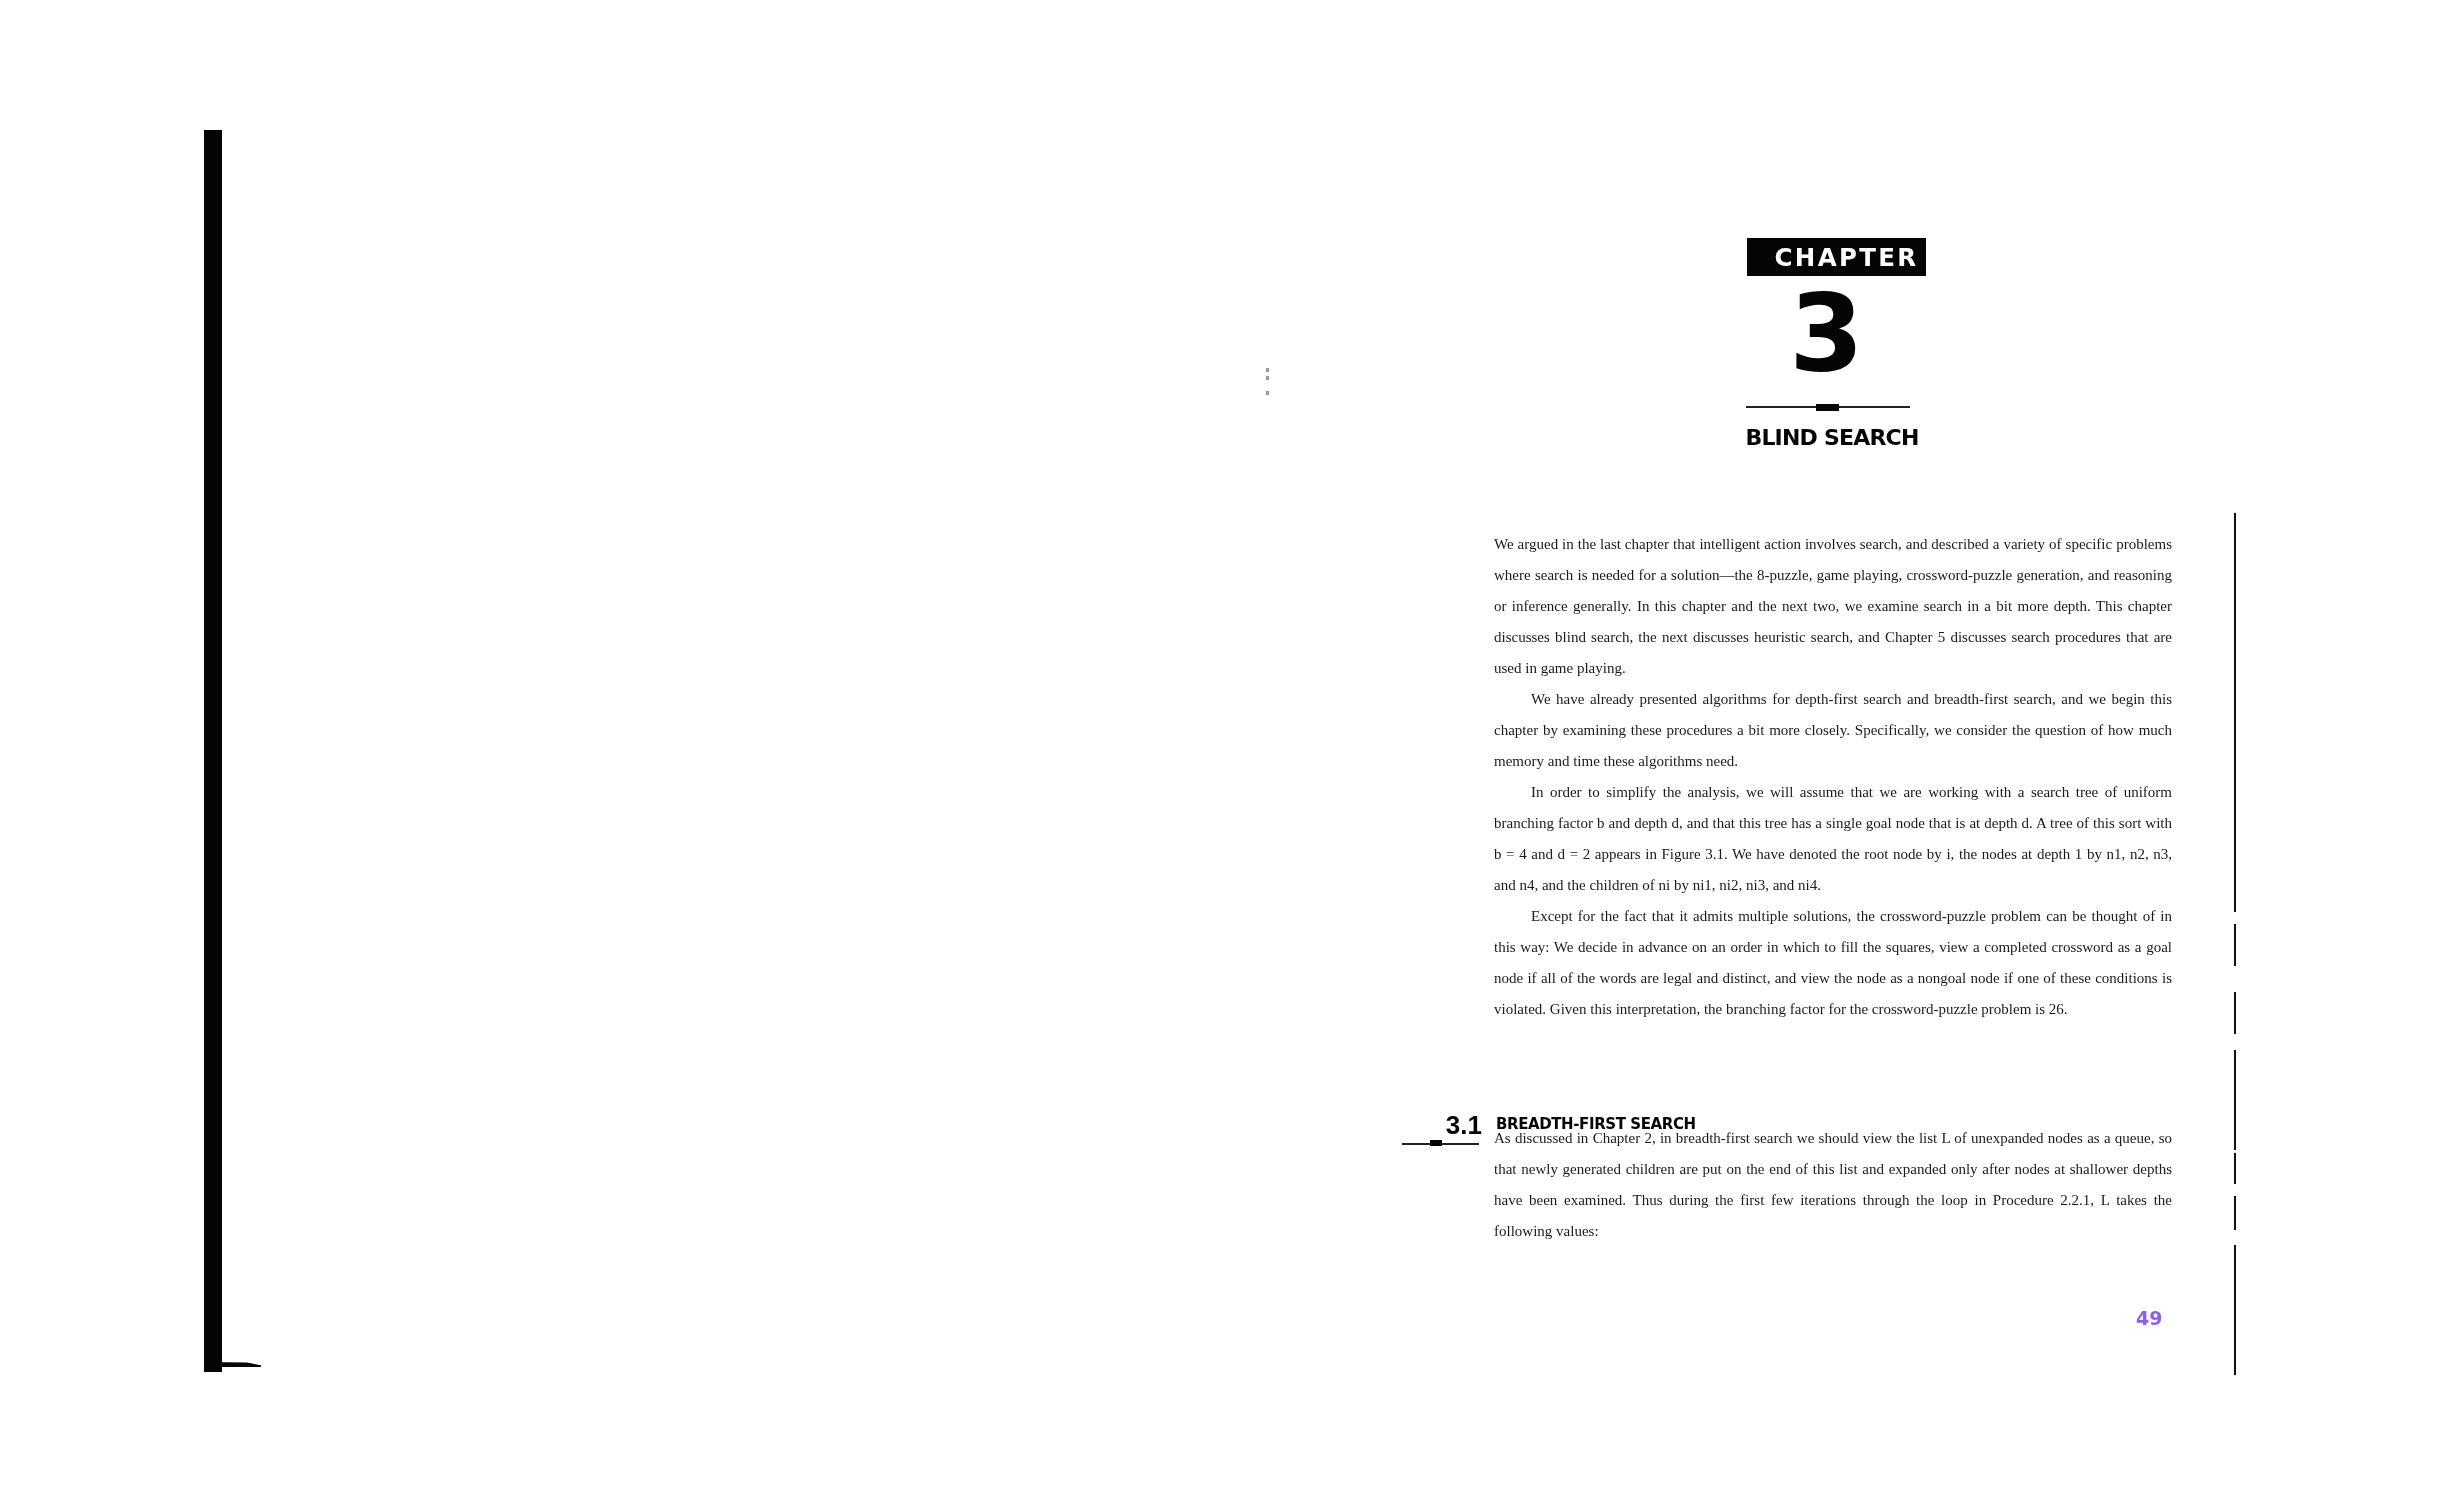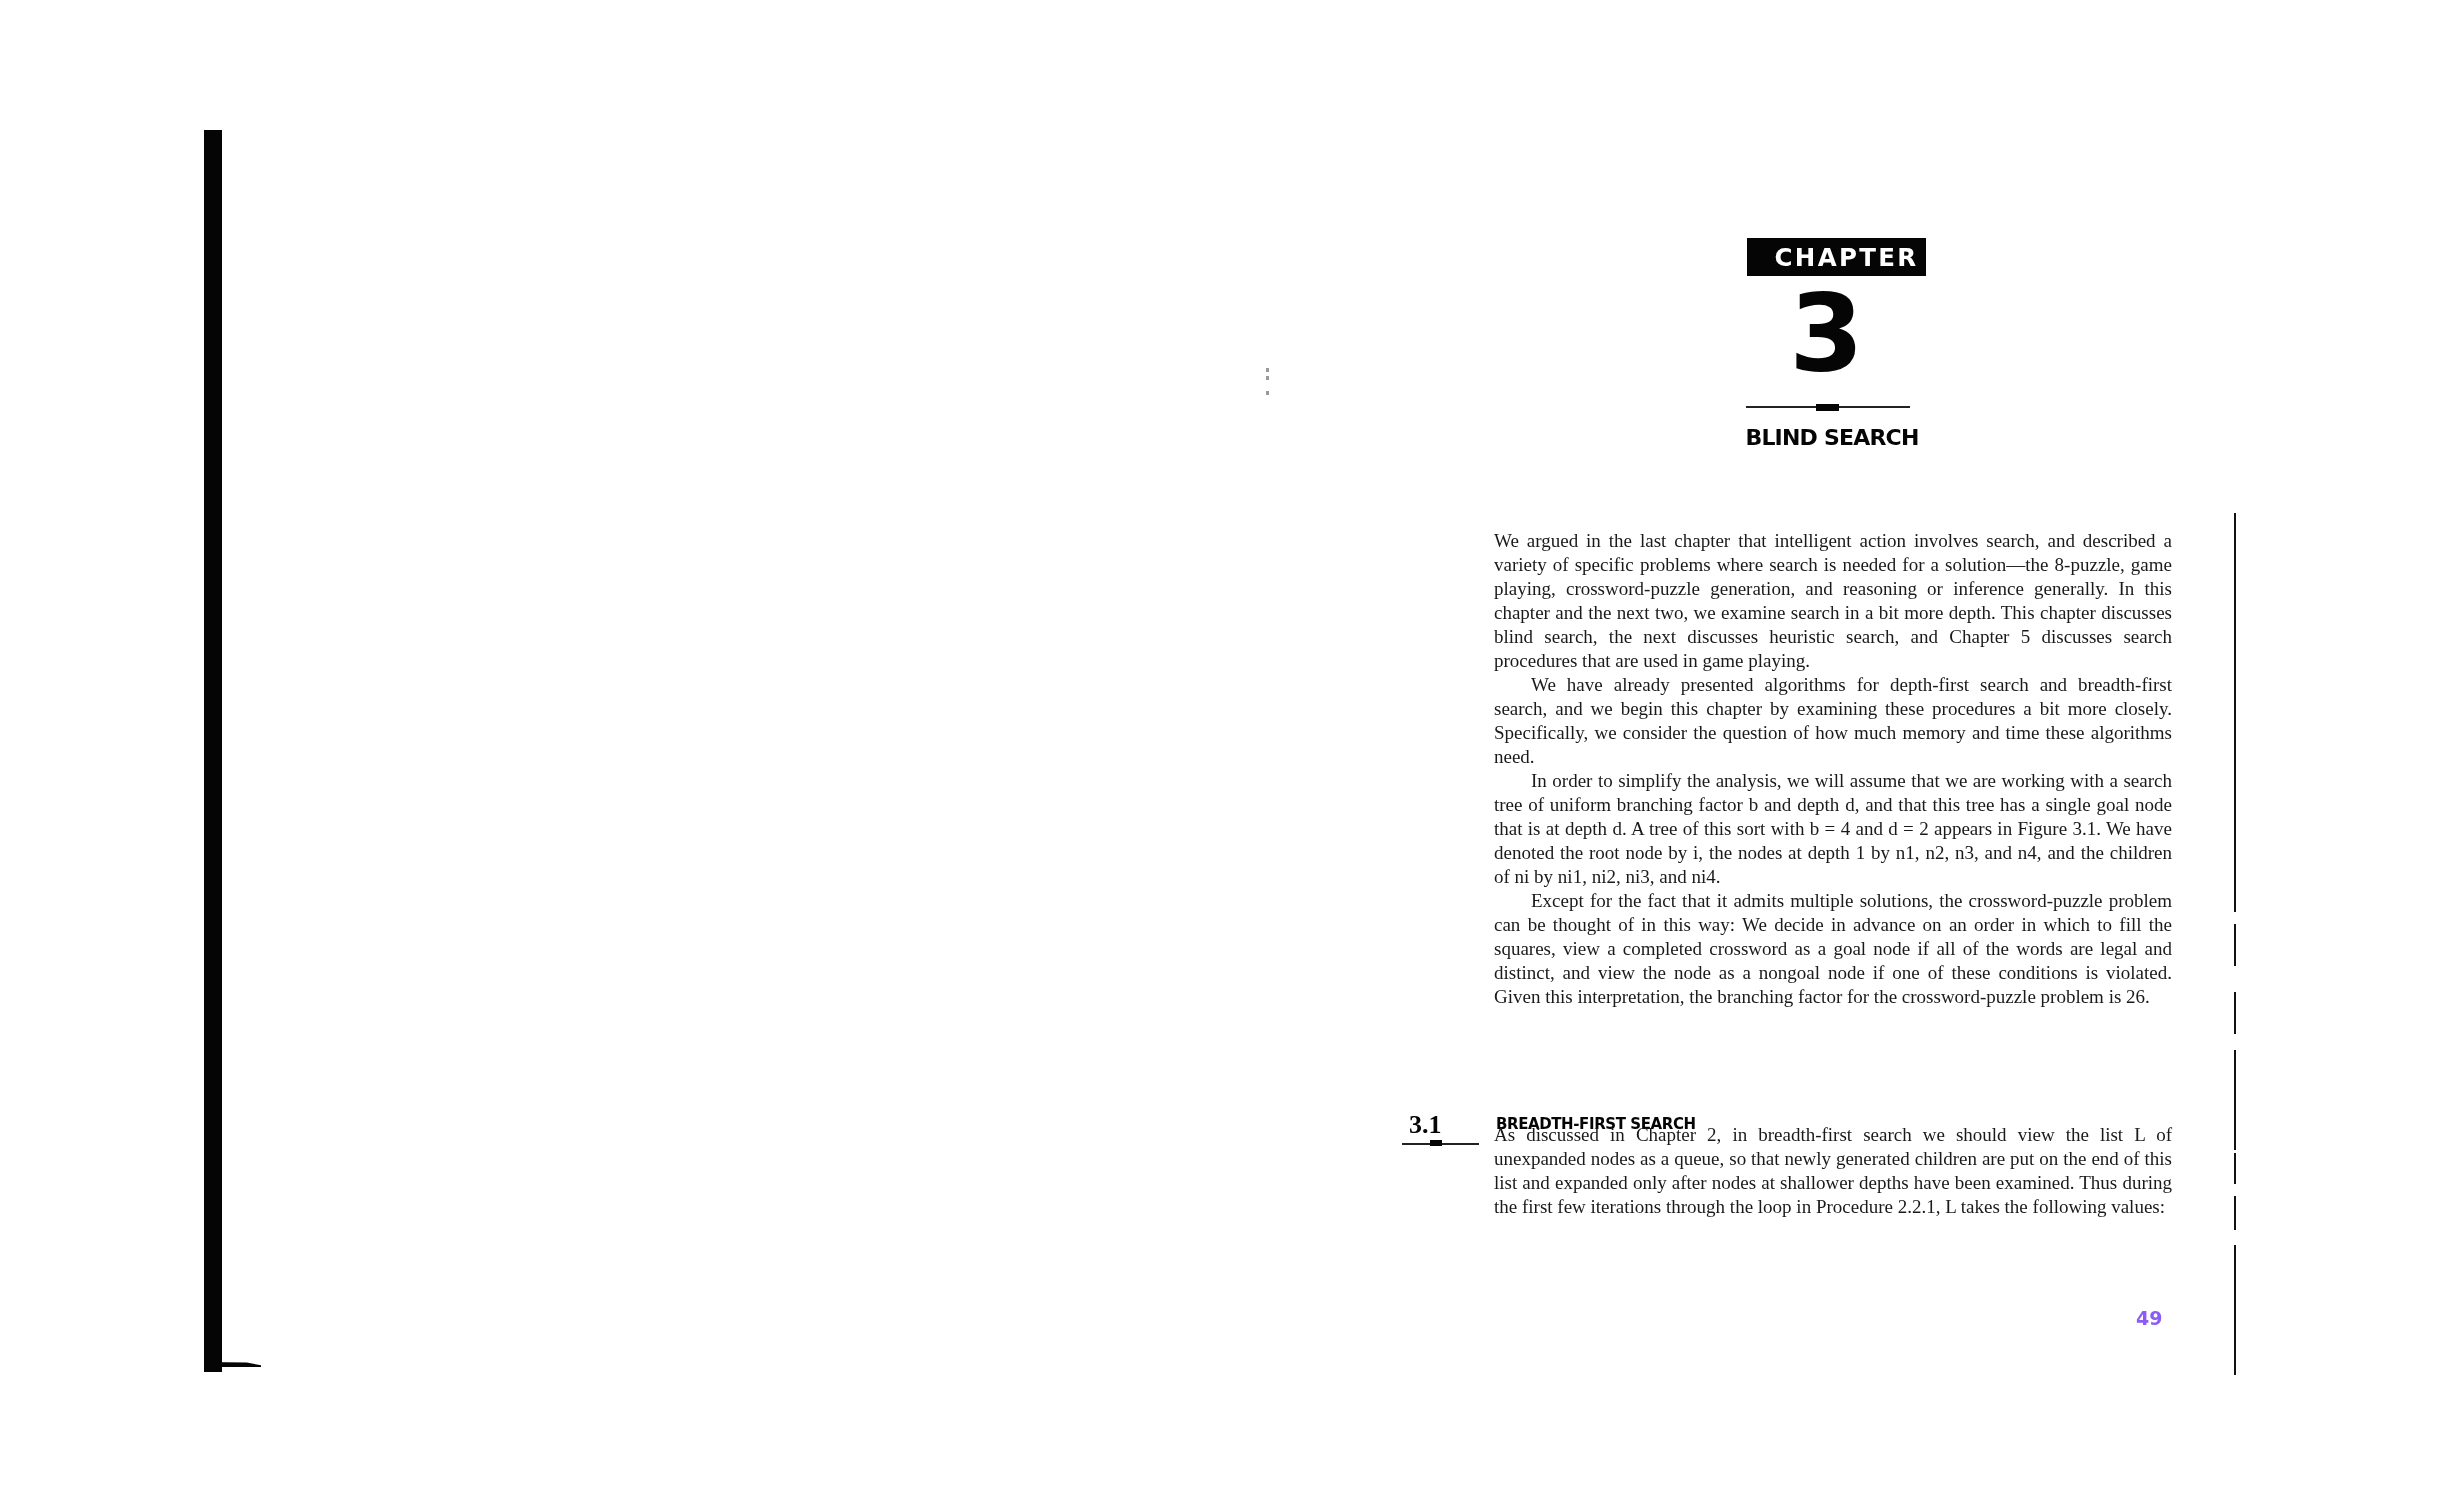--- a/index.html
+++ b/index.html
@@ -41,28 +41,28 @@
     .chapter-rule-knob {
       position: absolute; left: 1816px; top: 404px; width: 23px; height: 7px; background: #050505;
     }
     .chapter-title {
       position: absolute; left: 1671px; top: 425px; width: 322px; text-align: center;
       font-family: "DejaVu Sans", sans-serif; font-weight: bold; font-size: 22px;
       letter-spacing: -0.8px; color: #050505;
     }
     .body-text {
       position: absolute; left: 1494px; width: 678px;
-      font-size: 19px; line-height: 24px; text-align: justify;
+      font-size: 15px; line-height: 31px; text-align: justify;
       color: #1a1a1a;
     }
     .body-text p { margin: 0; text-indent: 37px; }
     .body-text p.first { text-indent: 0; }
     .section-num {
-      position: absolute; left: 1409px; top: 1110px; width: 73px; text-align: left;
-      font-family: Liberation Serif, serif; font-weight: bold; font-size: 26px; color: #050505;
+      position: absolute; left: 1409px; top: 1110px; width: 73px; text-align: right;
+      font-family: Liberation Sans, sans-serif; font-weight: bold; font-size: 26px; color: #050505;
     }
     .section-rule {
       position: absolute; left: 1402px; top: 1143px; width: 77px; height: 1.5px; background: #222;
     }
     .section-knob {
       position: absolute; left: 1430px; top: 1140px; width: 12.3px; height: 6.1px; background: #050505;
     }
     .section-title {
       position: absolute; left: 1496px; top: 1115px;
       font-family: "DejaVu Sans", sans-serif; font-weight: bold; font-size: 15px;

